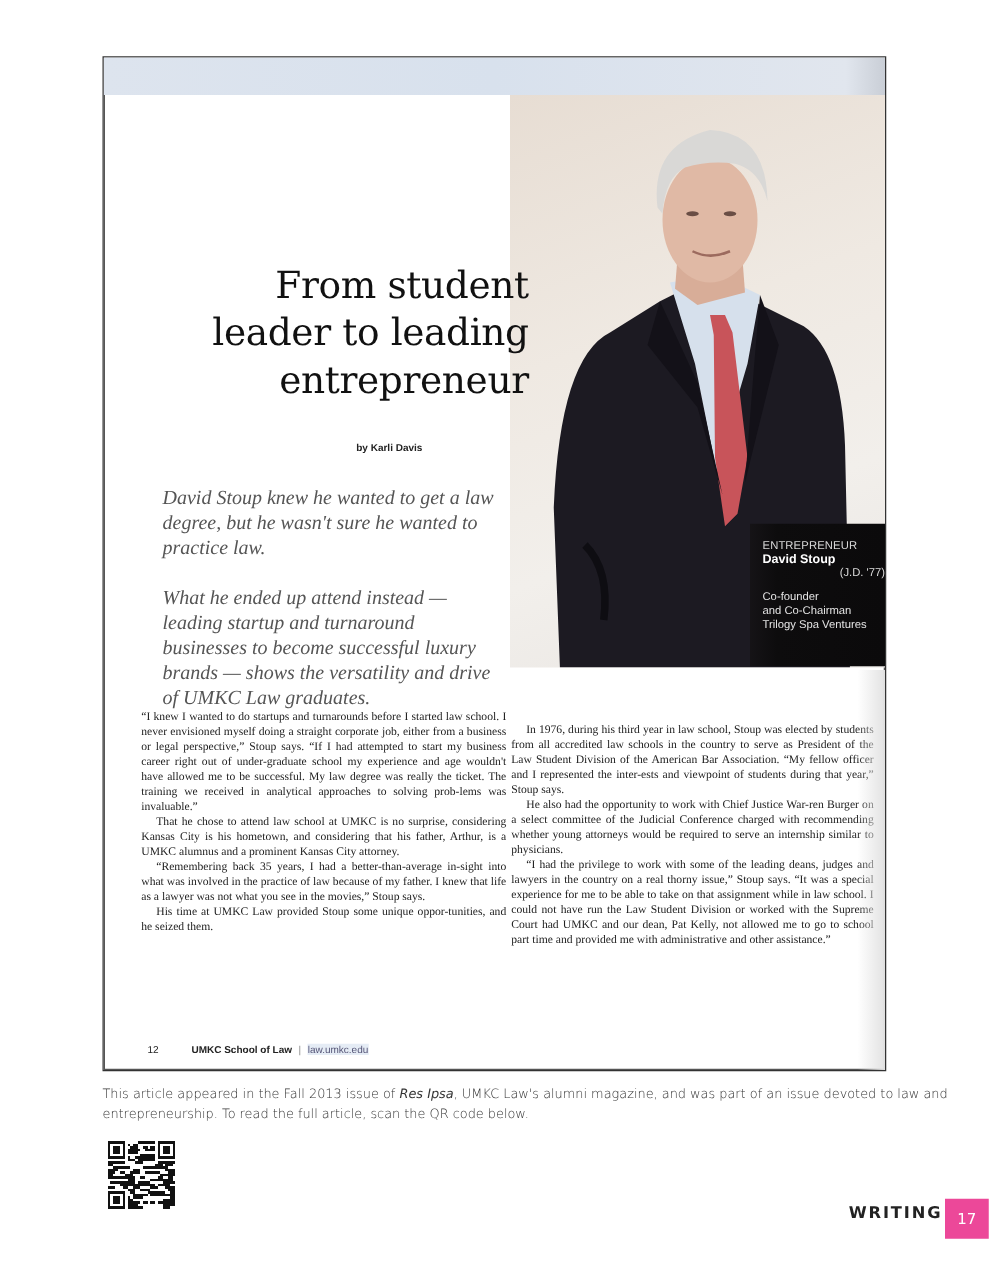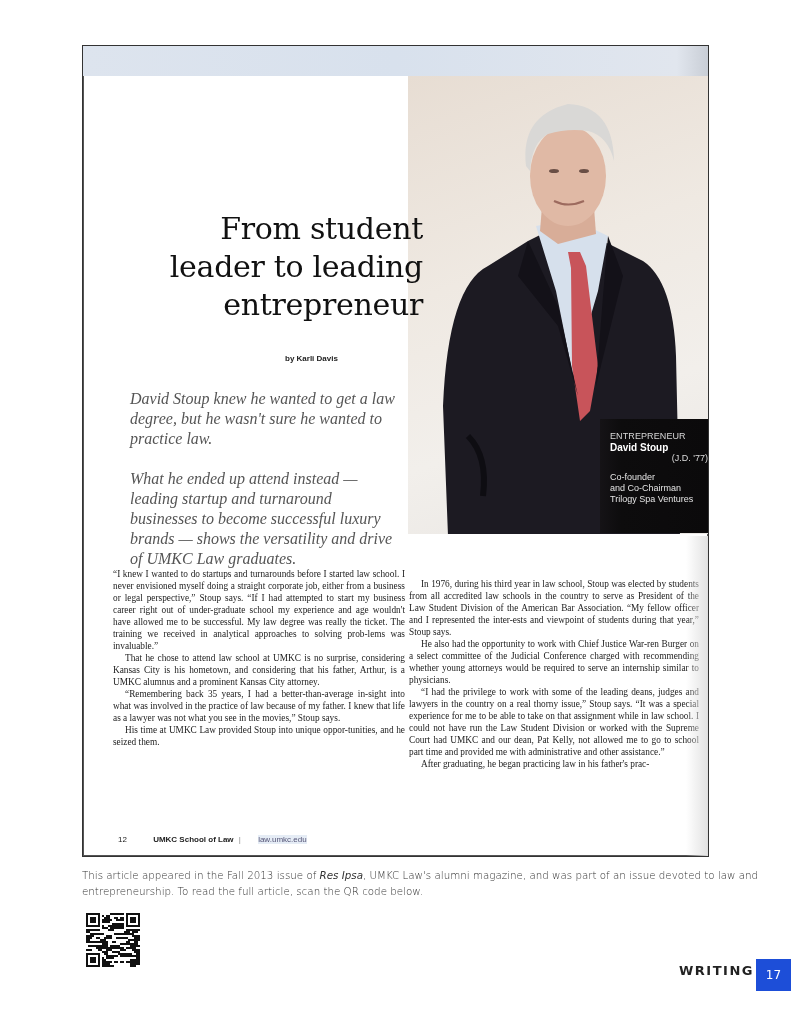--- a/index.html
+++ b/index.html
@@ -57,35 +57,35 @@
   .body-col p.first { text-indent: 0; }
   .col-left { left: 30px; }
   .col-right { left: 326px; top: 532px; width: 290px; }
   .col-right p.first { text-indent: 12px; }
   .footer-line {
     position: absolute; left: 35px; top: 789px; font-size: 8px; color: #222;
   }
   .footer-line .pnum { margin-right: 24px; text-align: right; }
   .footer-line .school { font-weight: bold; }
   .footer-line .sep { color: #888; margin: 0 3px; }
-  .footer-line .url { color: #557; background: #e5ecf5; margin-left: 12px; }
+  .footer-line .url { color: #557; background: #e5ecf5; }
   .bottom-note {
     position: absolute; left: 82px; top: 867px; width: 700px;
     font-family: "DejaVu Sans", sans-serif; font-size: 10.3px; line-height: 16px; color: #333; font-weight: 300;
   }
   .bottom-note em { font-style: italic; }
   .qr {
     position: absolute; left: 84px; top: 911px; width: 58px; height: 58px;
   }
   .section-label {
     position: absolute; left: 679px; top: 963px; font-family: "DejaVu Sans", sans-serif;
     font-size: 13px; letter-spacing: 1.5px; color: #222; font-weight: bold;
   }
   .page-badge {
-    position: absolute; left: 756px; top: 959px; width: 35px; height: 32px; background: #1d4ed8;
+    position: absolute; left: 756px; top: 959px; width: 35px; height: 32px; background: #ec4899;
     color: #fff; font-family: "DejaVu Sans", sans-serif; font-size: 12px; text-align: center; line-height: 32px;
   }
 </style>
 </head>
 <body>
 
 <div class="magazine-page">
   <div class="top-bar"></div>
 
   <div class="photo">
@@ -128,28 +128,27 @@
 
   <div class="intro">
     <p>David Stoup knew he wanted to get a law degree, but he wasn't sure he wanted to practice law.</p>
     <p>What he ended up attend instead — leading startup and turnaround businesses to become successful luxury brands — shows the versatility and drive of UMKC Law graduates.</p>
   </div>
 
   <div class="body-col col-left">
     <p class="first">“I knew I wanted to do startups and turnarounds before I started law school. I never envisioned myself doing a straight corporate job, either from a business or legal perspective,” Stoup says. “If I had attempted to start my business career right out of under-graduate school my experience and age wouldn't have allowed me to be successful. My law degree was really the ticket. The training we received in analytical approaches to solving prob-lems was invaluable.”</p>
     <p>That he chose to attend law school at UMKC is no surprise, considering Kansas City is his hometown, and considering that his father, Arthur, is a UMKC alumnus and a prominent Kansas City attorney.</p>
     <p>“Remembering back 35 years, I had a better-than-average in-sight into what was involved in the practice of law because of my father. I knew that life as a lawyer was not what you see in the movies,” Stoup says.</p>
-    <p>His time at UMKC Law provided Stoup into unique oppor-tunities, and he seized them.</p>
+    <p>His time at UMKC Law provided Stoup some unique oppor-tunities, and he seized them.</p>
   </div>
 
   <div class="body-col col-right">
     <p class="first">In 1976, during his third year in law school, Stoup was elected by students from all accredited law schools in the country to serve as President of the Law Student Division of the American Bar Association.  “My fellow officer and I represented the inter-ests and viewpoint of students during that year,” Stoup says.</p>
     <p>He also had the opportunity to work with Chief Justice War-ren Burger on a select committee of the Judicial Conference charged with recommending whether young attorneys would be required to serve an internship similar to physicians.</p>
     <p>“I had the privilege to work with some of the leading deans, judges and lawyers in the country on a real thorny issue,” Stoup says.  “It was a special experience for me to be able to take on that assignment while in law school. I could not have run the Law Student Division or worked with the Supreme Court had UMKC and our dean, Pat Kelly, not allowed me to go to school part time and provided me with administrative and other assistance.”</p>
-    <p>After graduating, he began practicing law in his father's prac-</p>
   </div>
 
   <div class="footer-line">
     <span class="pnum">12</span>
     <span class="school">UMKC School of Law</span>
     <span class="sep">|</span>
     <span class="url">law.umkc.edu</span>
   </div>
 
   <div class="right-shade"></div>

